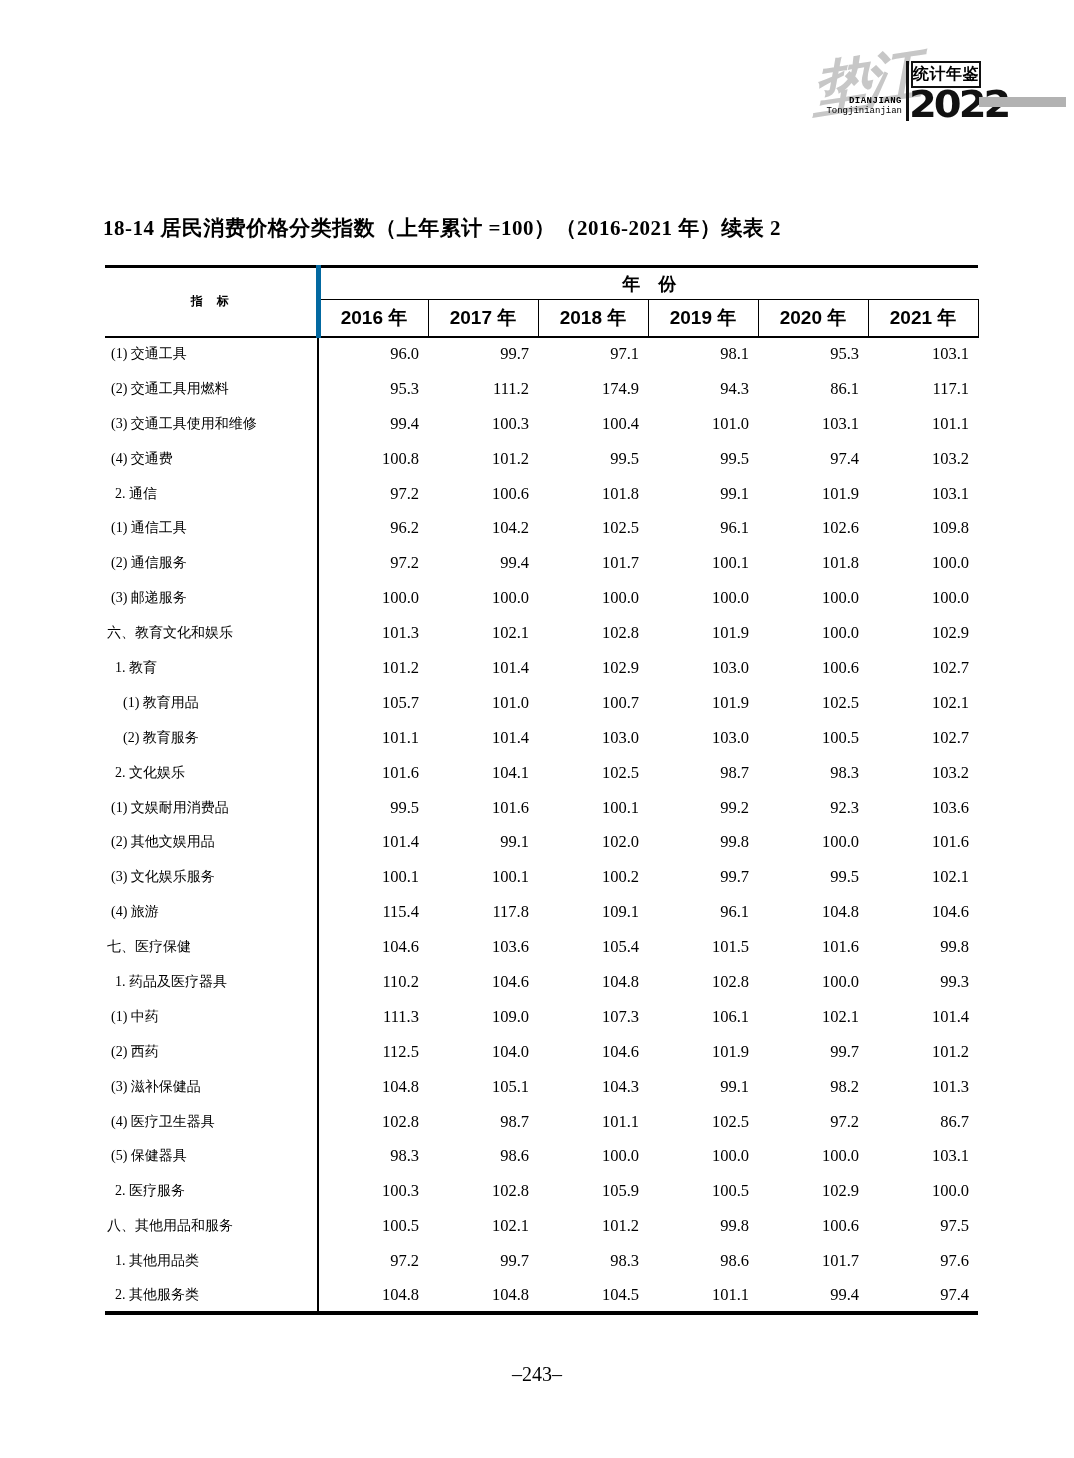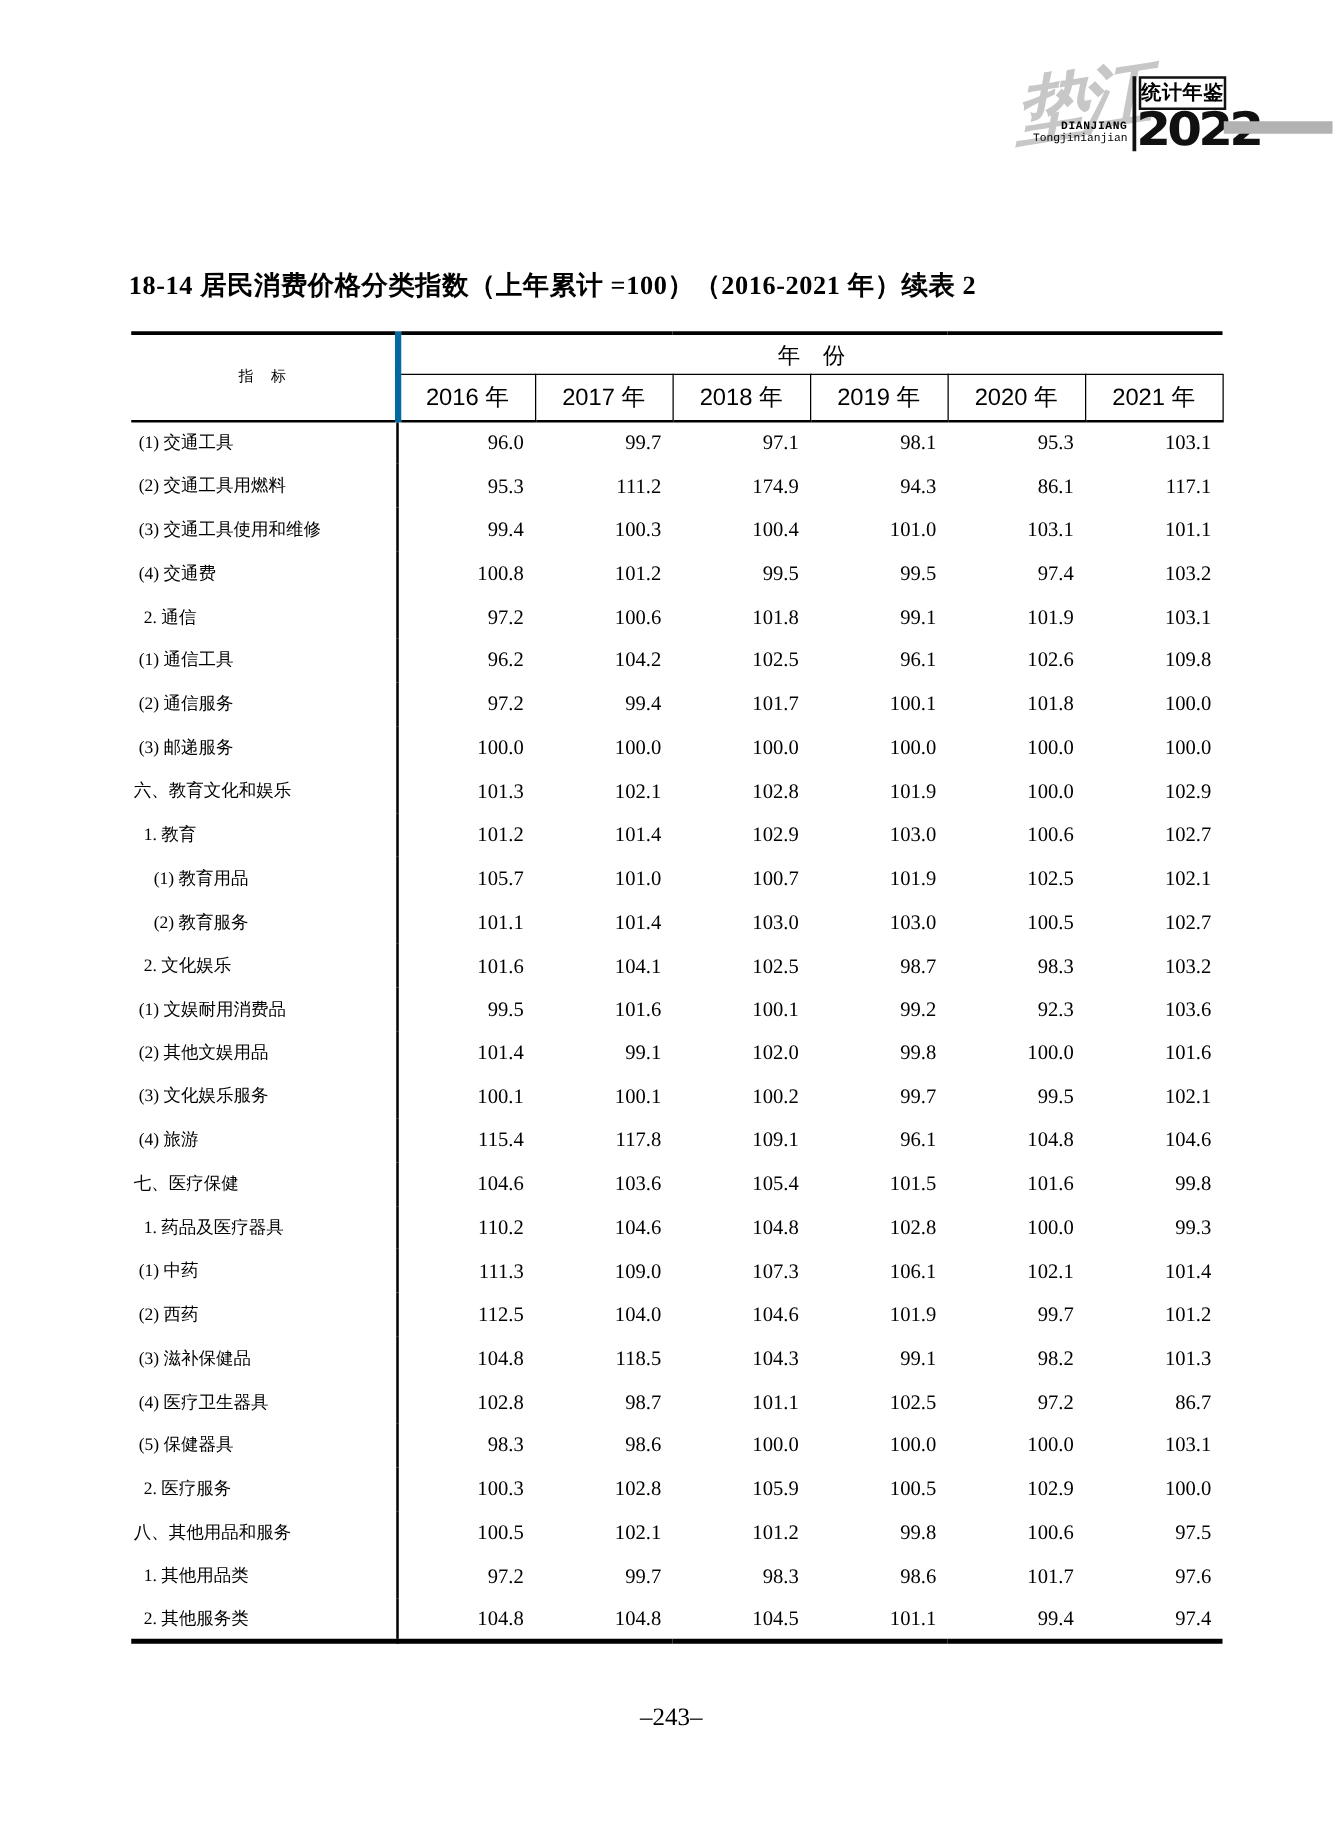--- a/index.html
+++ b/index.html
@@ -67,21 +67,21 @@
   
   .tbl-wrap { position: absolute; left: 105px; top: 265px; }
   table {
     border-collapse: collapse; table-layout: fixed;
     width: 873px;
     border-top: 3px solid #000;
     border-bottom: 4px solid #000;
   }
   col.c-ind { width: 213px; }
   col.c-yr  { width: 110px; }
-  thead th { font-weight: normal; margin-top: 44px; }
+  thead th { font-weight: bold; margin-top: 44px; }
   th.indicator-h {
     border-right: 5px solid #0369a1;
     border-bottom: 2px solid #000;
     font-size: 12px; letter-spacing: 1px;
     vertical-align: middle; 
   }
   th.yeargroup-h {
     height: 33px;
     border-bottom: 1px solid #000;
     font-size: 18px; text-align: center; vertical-align: middle;
@@ -345,21 +345,21 @@
           <td class="num">112.5</td>
           <td class="num">104.0</td>
           <td class="num">104.6</td>
           <td class="num">101.9</td>
           <td class="num">99.7</td>
           <td class="num">101.2</td>
         </tr>
         <tr>
           <td class="label lv2">(3) 滋补保健品</td>
           <td class="num">104.8</td>
-          <td class="num">118.5</td>
+          <td class="num">105.1</td>
           <td class="num">104.3</td>
           <td class="num">99.1</td>
           <td class="num">98.2</td>
           <td class="num">101.3</td>
         </tr>
         <tr>
           <td class="label lv2">(4) 医疗卫生器具</td>
           <td class="num">102.8</td>
           <td class="num">98.7</td>
           <td class="num">101.1</td>

